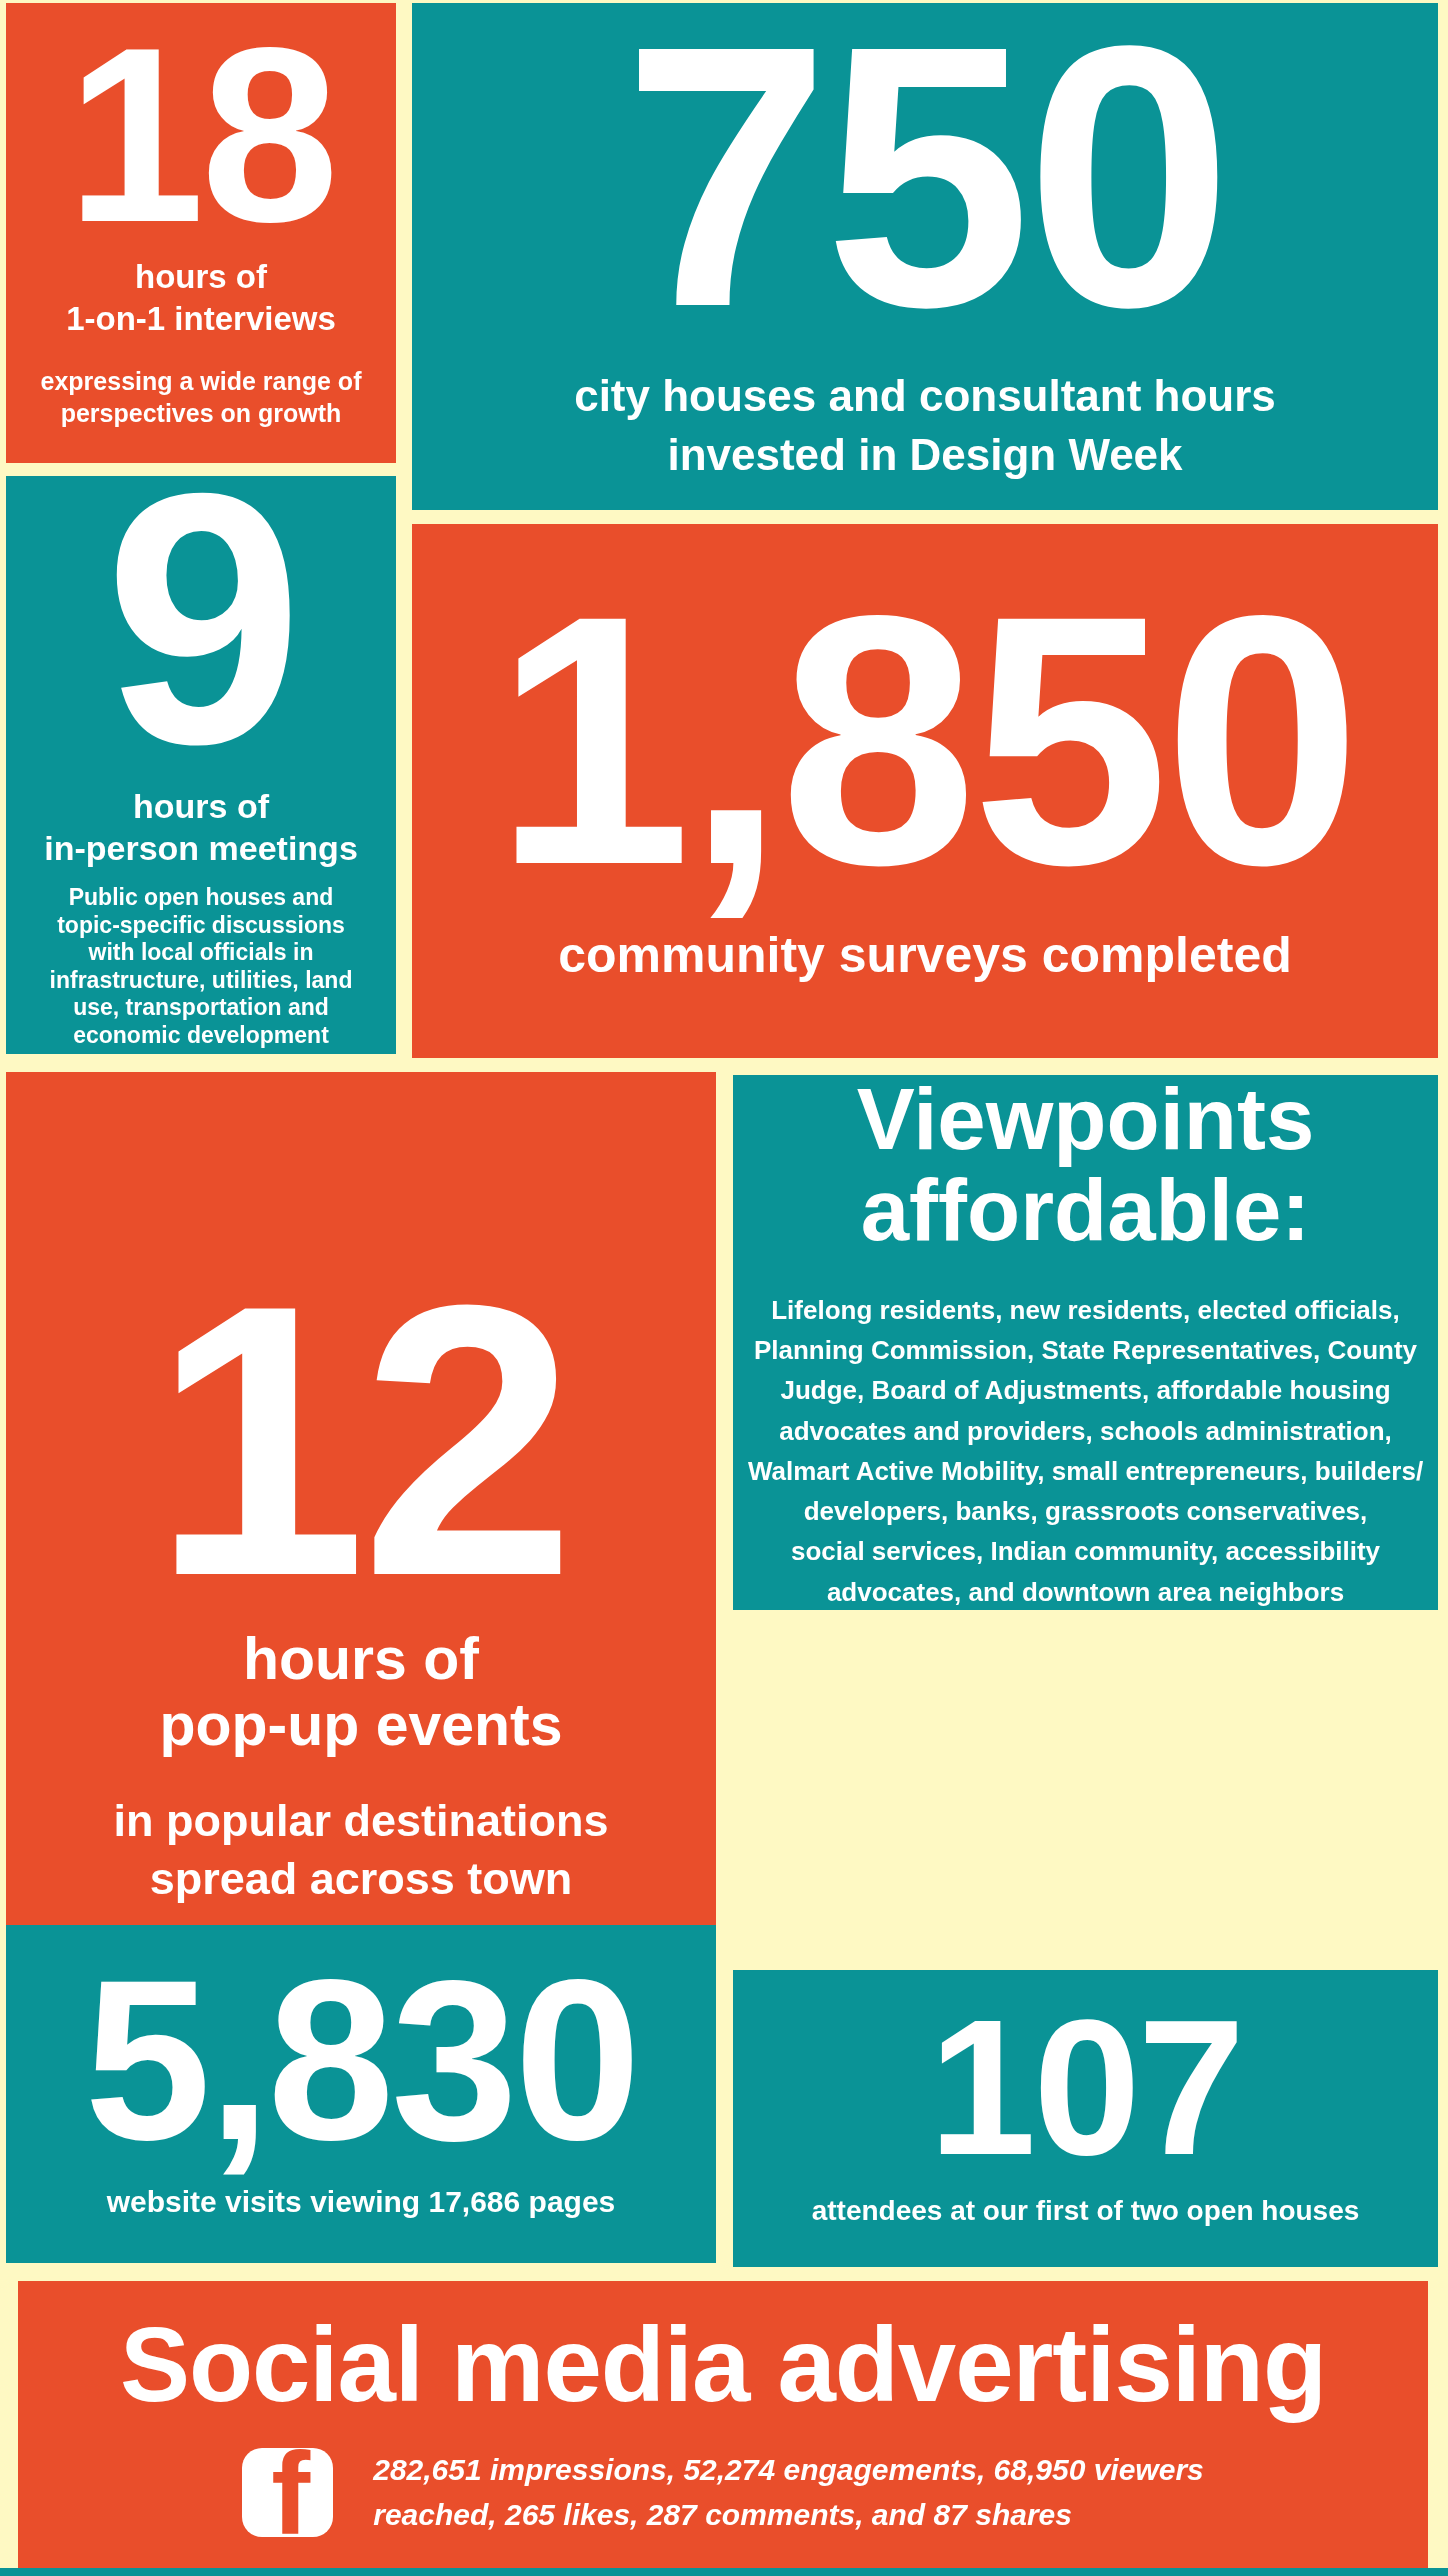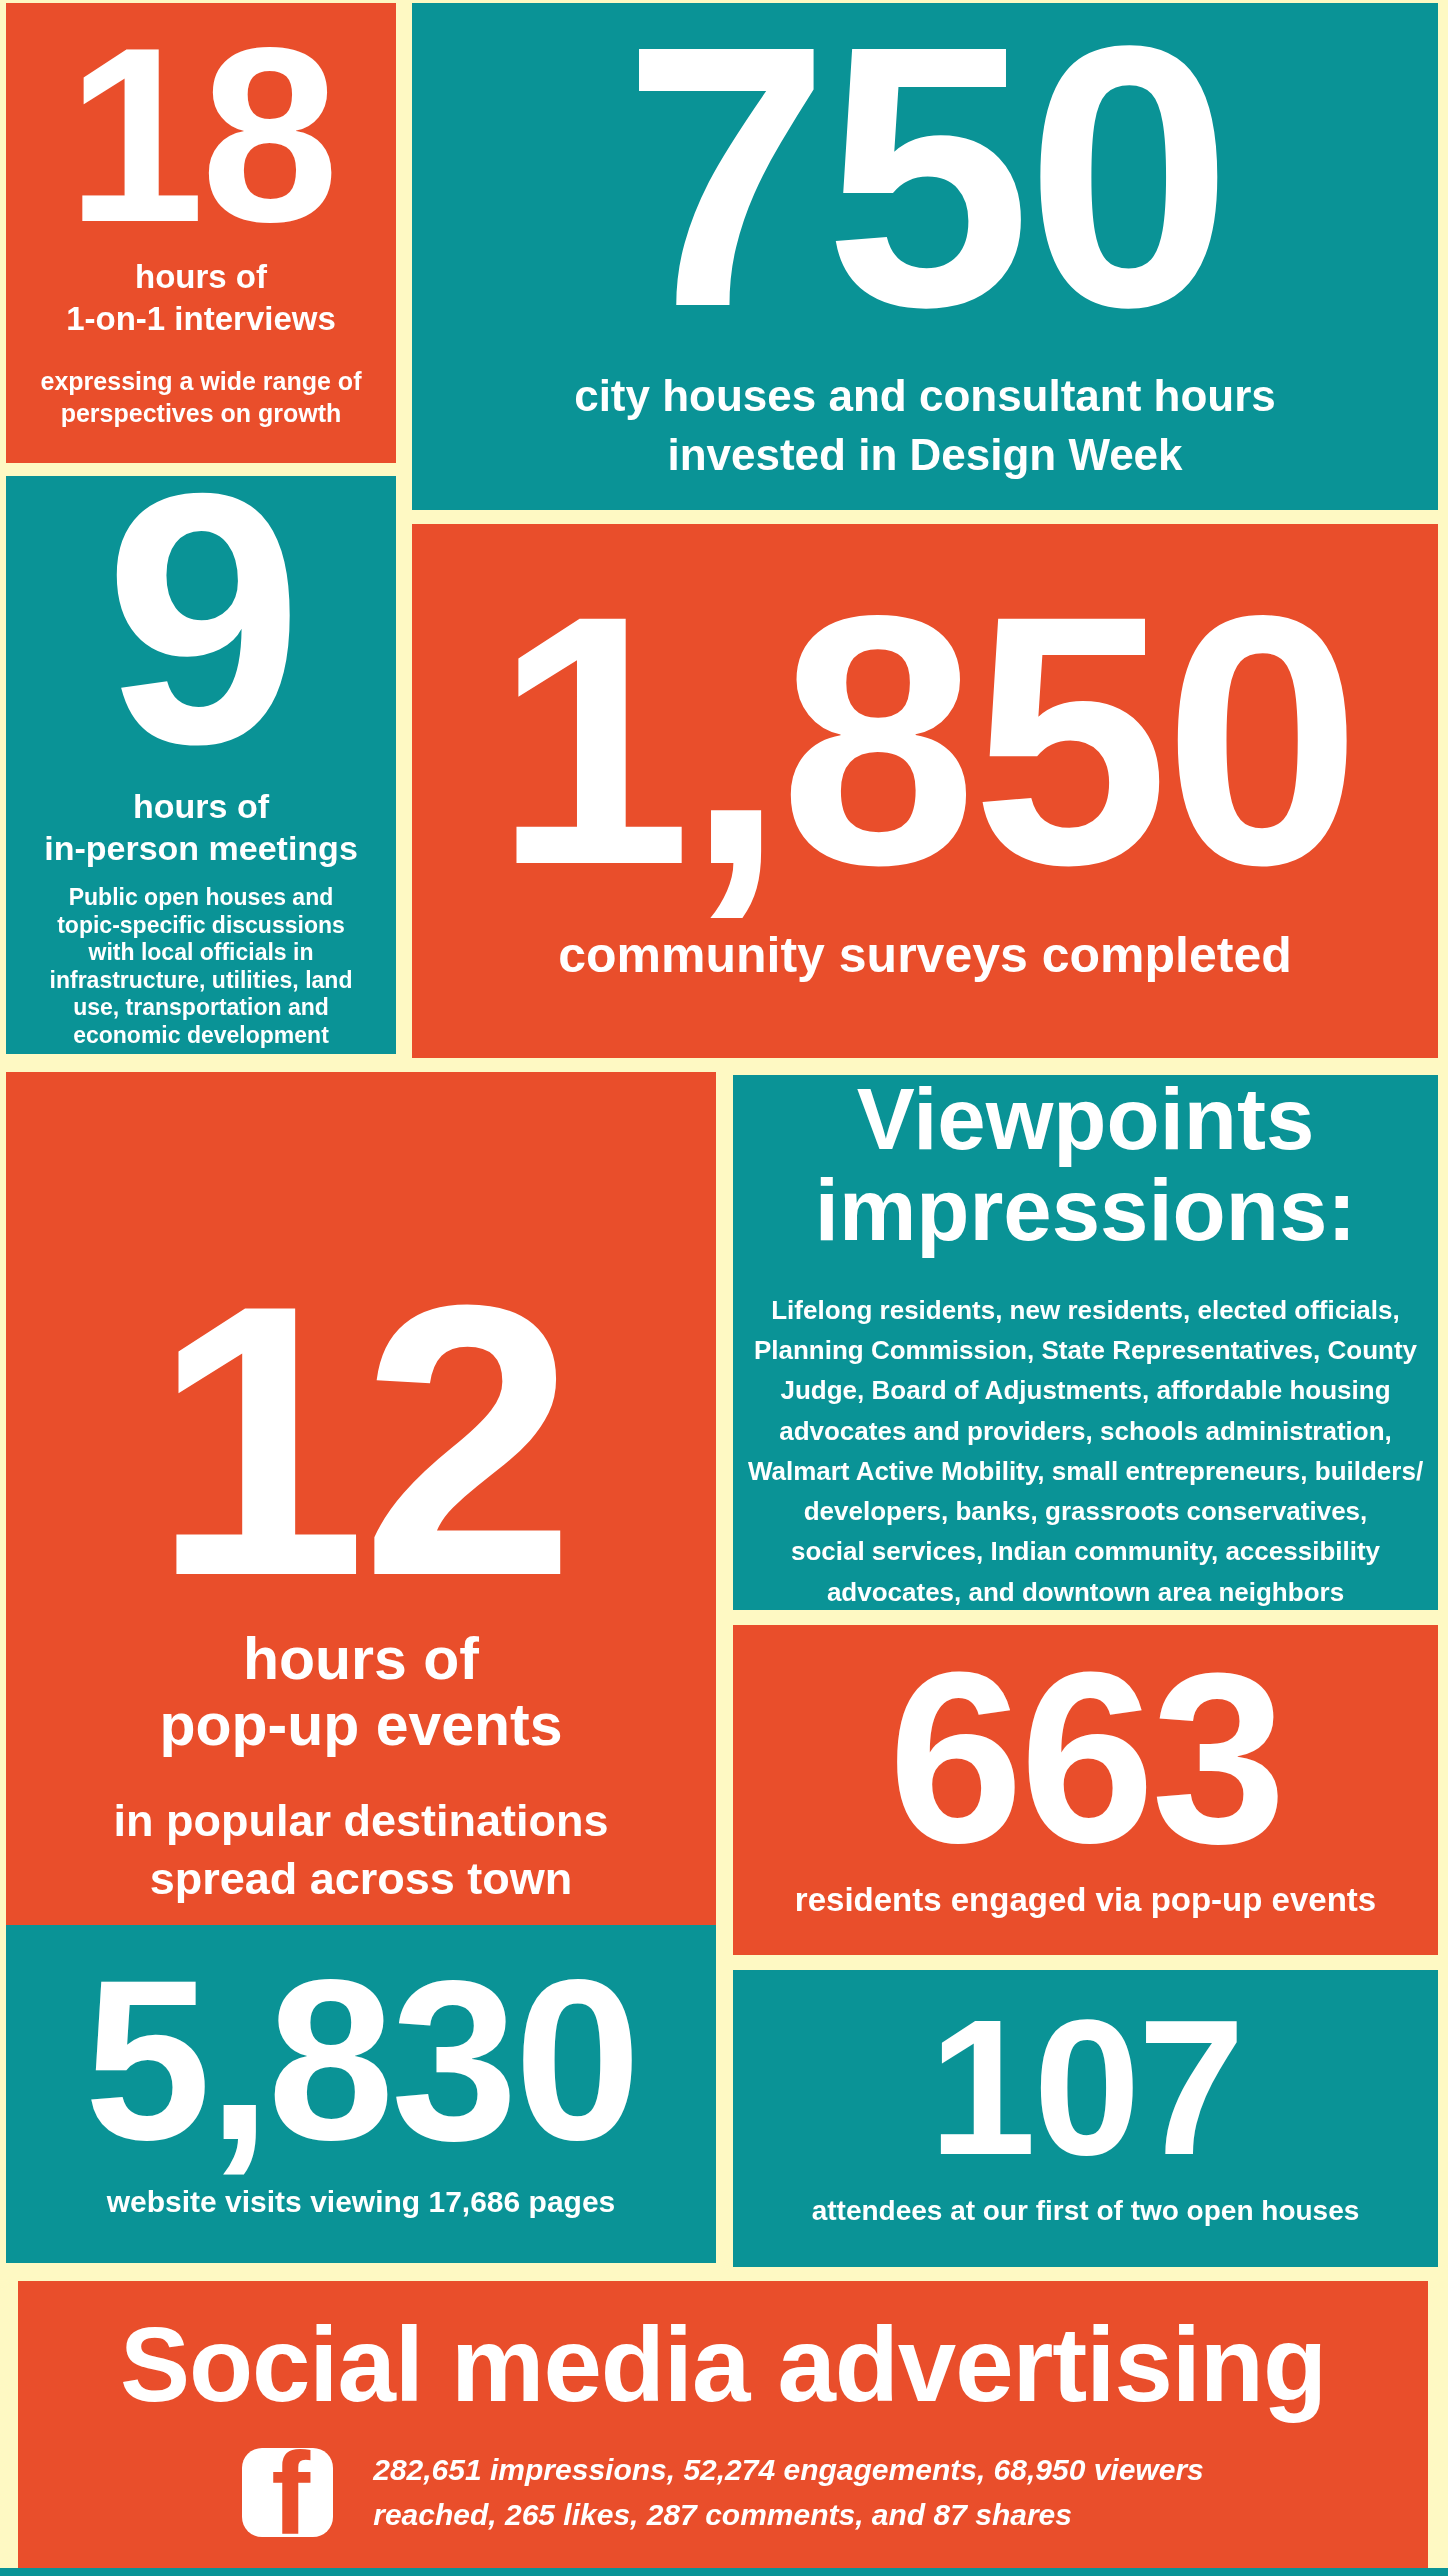--- a/index.html
+++ b/index.html
@@ -123,35 +123,31 @@
   <div class="card orange" id="c-popups" style="left:6px;top:1072px;width:710px;height:1052px;">
     <div class="num">12</div>
     <div class="title pre">hours of
 pop-up events</div>
     <div class="desc pre">in popular destinations
 spread across town</div>
   </div>
 
   <div class="card teal" id="c-viewpoints" style="left:733px;top:1075px;width:705px;height:535px;">
     <div class="title pre">Viewpoints
-impressions:</div>
+affordable:</div>
     <div class="desc pre">Lifelong residents, new residents, elected officials,
 Planning Commission, State Representatives, County
 Judge, Board of Adjustments, affordable housing
 advocates and providers, schools administration,
 Walmart Active Mobility, small entrepreneurs, builders/
 developers, banks, grassroots conservatives,
 social services, Indian community, accessibility
 advocates, and downtown area neighbors</div>
   </div>
 
-  <div class="card orange" id="c-engaged" style="left:733px;top:1625px;width:705px;height:330px;">
-    <div class="num">663</div>
-    <div class="cap">residents engaged via pop-up events</div>
-  </div>
 
   <div class="card teal" id="c-website" style="left:6px;top:1925px;width:710px;height:338px;">
     <div class="num">5,830</div>
     <div class="cap">website visits viewing 17,686 pages</div>
   </div>
 
   <div class="card teal" id="c-attendees" style="left:733px;top:1970px;width:705px;height:297px;">
     <div class="num">107</div>
     <div class="cap">attendees at our first of two open houses</div>
   </div>

